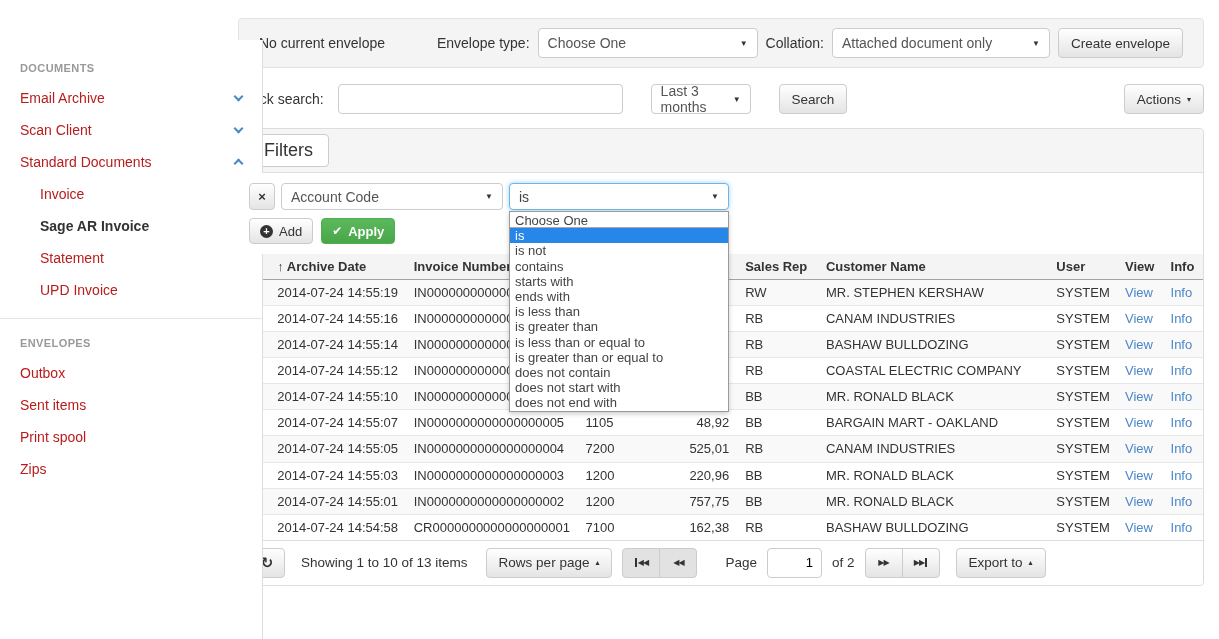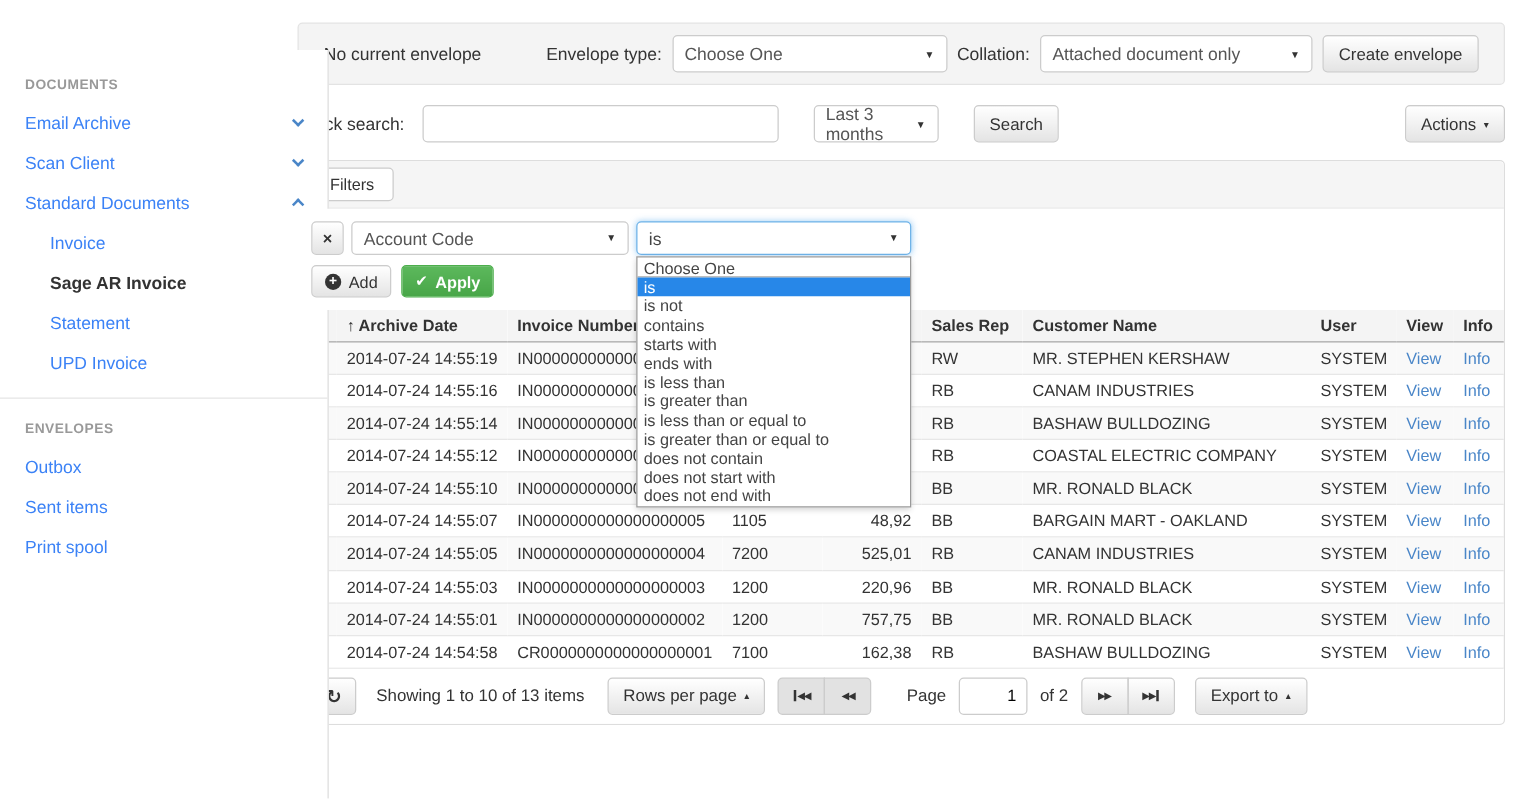--- a/index.html
+++ b/index.html
@@ -10,21 +10,21 @@
   .navbar { display:flex; align-items:center; height:40px; background:#1f5c99; padding:0 24px 0 18px; }
   .brand { color:#fff; font-size:18px; font-weight:bold; margin-right:32px; }
   .nav-item { color:#fff; font-size:14px; margin-right:30px; text-decoration:none; cursor:pointer; }
   .nav-right { margin-left:auto; display:flex; align-items:center; gap:34px; }
   .nav-right .nav-item { margin-right:0; }
   .caret-sm { font-size:8px; color:#fff; margin-left:4px; }
 
   
   .sidebar { position:absolute; top:40px; left:0; bottom:0; width:263px; border-right:1px solid #ddd; padding-top:22px; background:#fff; }
   .side-heading { padding:0 20px; font-size:11px; font-weight:bold; color:#999; letter-spacing:.4px; margin-bottom:8px; }
-  .side-item { display:flex; align-items:center; justify-content:space-between; padding:8px 20px; font-size:14px; color:#3b82f6; cursor:pointer; text-decoration:none; }
+  .side-item { display:flex; align-items:center; justify-content:space-between; padding:8px 20px; font-size:14px; color:#b91c1c; cursor:pointer; text-decoration:none; }
   .side-item.sub { padding-left:40px; }
   .side-item.active { color:#333; font-weight:bold; }
   .chev { display:inline-block; width:7px; height:7px; border-right:2px solid #4a86c8; border-bottom:2px solid #4a86c8; transform:rotate(45deg); margin-top:-3px; }
   .chev.up { transform:rotate(225deg); margin-top:3px; }
   .side-sep { border-top:1px solid #e5e5e5; margin:12px 0 18px; }
 
   
   .main { margin-left:219px; padding:18px 15px 0 19px; }
 
   .well { display:flex; align-items:center; background:#f4f4f4; border:1px solid #e3e3e3; border-radius:4px; padding:10px 20px; height:50px; margin-bottom:16px; }
@@ -41,21 +41,21 @@
 
   .search-row { display:flex; align-items:center; margin-bottom:14px; }
   .search-label { font-size:14px; margin-right:14px; }
   .search-input { width:285px; height:30px; border:1px solid #ccc; border-radius:4px; padding:0 8px; font-size:14px; margin-right:28px; }
   .search-row .w-period { margin-right:28px; }
   .actions-btn { margin-left:auto; }
 
   
   .panel { border:1px solid #ddd; border-radius:4px; }
   .panel-heading { background:#f5f5f5; border-bottom:1px solid #ddd; padding:5px 9px; border-radius:4px 4px 0 0; }
-  .filters-btn { background:#fff; border:1px solid #ccc; border-radius:4px; padding:5px 15px; font-size:13px; color:#333; cursor:pointer; font-family:inherit; }
+  .filters-btn { background:#fff; border:1px solid #ccc; border-radius:4px; padding:5px 15px; font-size:18px; color:#333; cursor:pointer; font-family:inherit; }
 
   .filter-body { padding:10px; position:relative; background:#fff; }
   .frow { display:flex; align-items:center; gap:6px; }
   .xbtn { width:26px; height:27px; justify-content:center; padding:0; font-weight:bold; font-size:13px; }
   .w-field { width:222px; height:27px; }
   .op-wrap { position:relative; }
   .op-select { width:220px; height:27px; border:1px solid #6fb3e8; box-shadow:0 0 5px rgba(82,168,236,.55); color:#444; }
   .op-list { position:absolute; top:28px; left:0; width:220px; background:#fff; border:1px solid #9a9a9a; box-shadow:0 2px 5px rgba(0,0,0,.2); z-index:40; padding:1px 0; }
   .opt { height:15.2px; line-height:15.2px; font-size:13px; color:#444; padding:0 5px; white-space:nowrap; overflow:hidden; cursor:default; }
   .opt.first { border-bottom:1px solid #a9a9a9; }
@@ -115,20 +115,21 @@
       </a>
     <a class="side-item sub">Invoice</a>
     <a class="side-item sub active">Sage AR Invoice</a>
     <a class="side-item sub">Statement</a>
     <a class="side-item sub">UPD Invoice</a>
     <div class="side-sep"></div>
     <div class="side-heading">ENVELOPES</div>
     <a class="side-item">Outbox</a>
     <a class="side-item">Sent items</a>
     <a class="side-item">Print spool</a>
+    <a class="side-item">Zips</a>
   </aside>
 
   <main class="main">
 
     <div class="well">
       <span class="well-status">No current envelope</span>
       <div class="well-right">
         <span class="ctl-label">Envelope type:</span>
         <div class="fake-select w-envtype">
           <span>Choose One</span>

